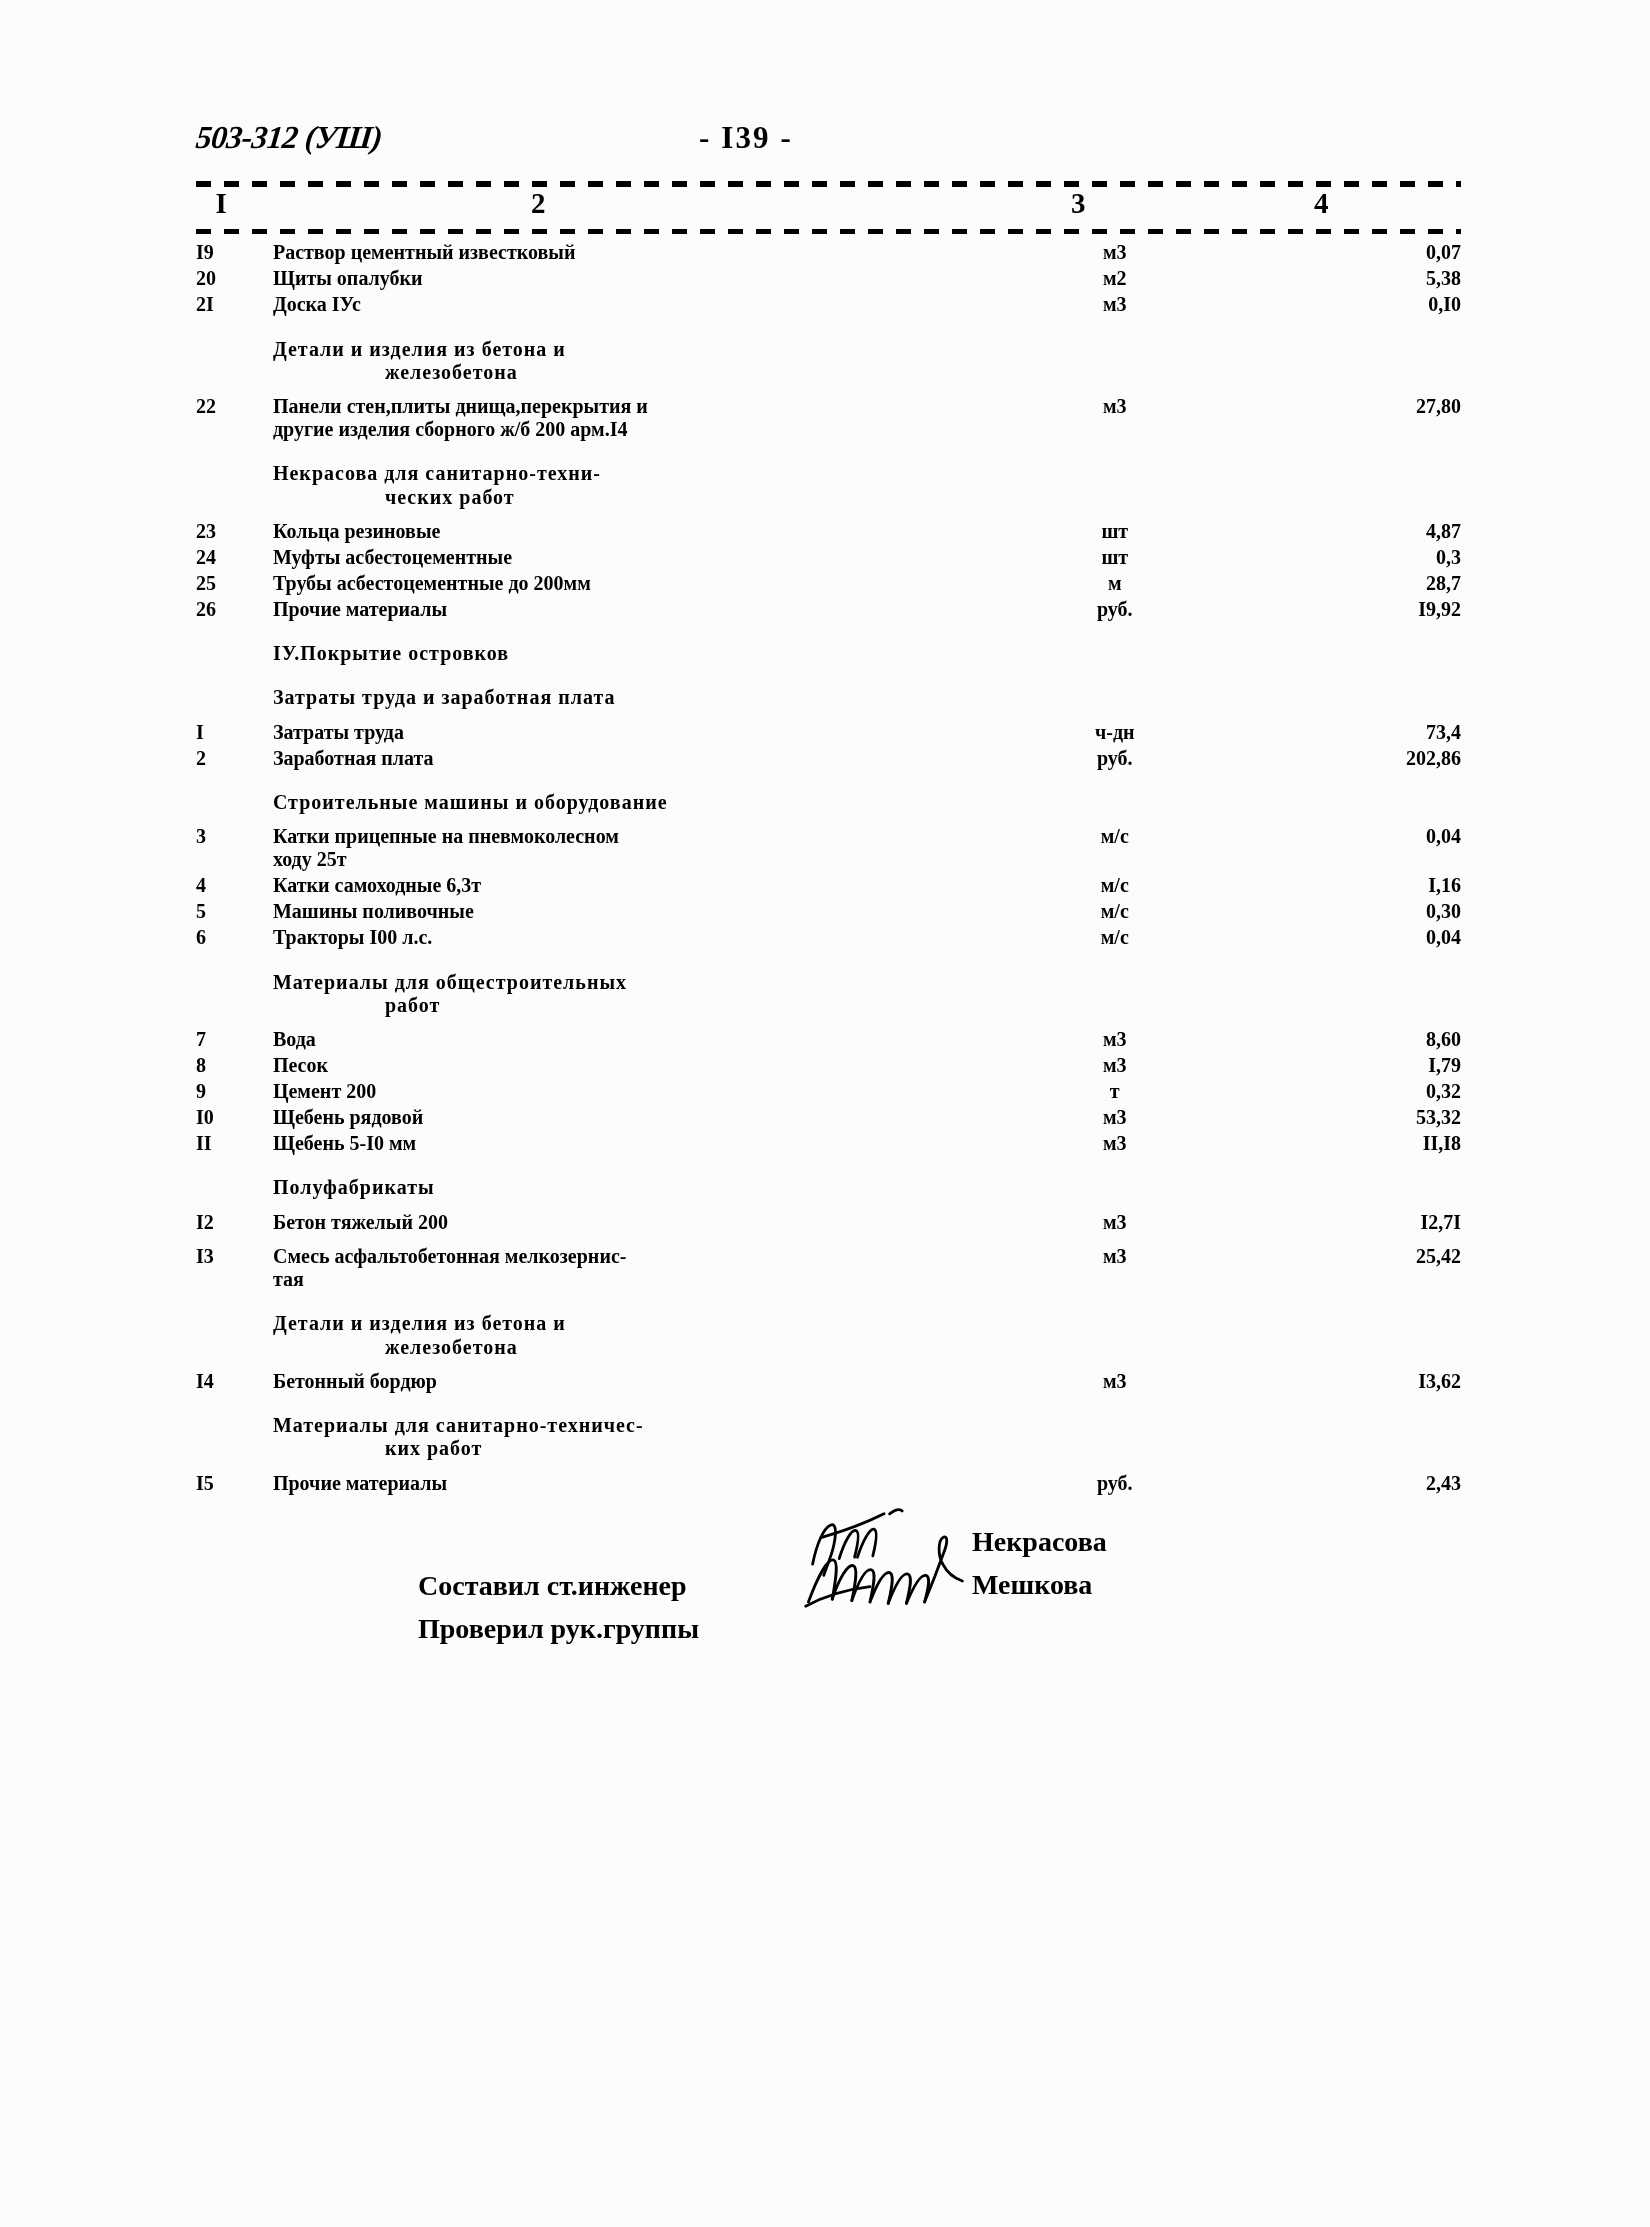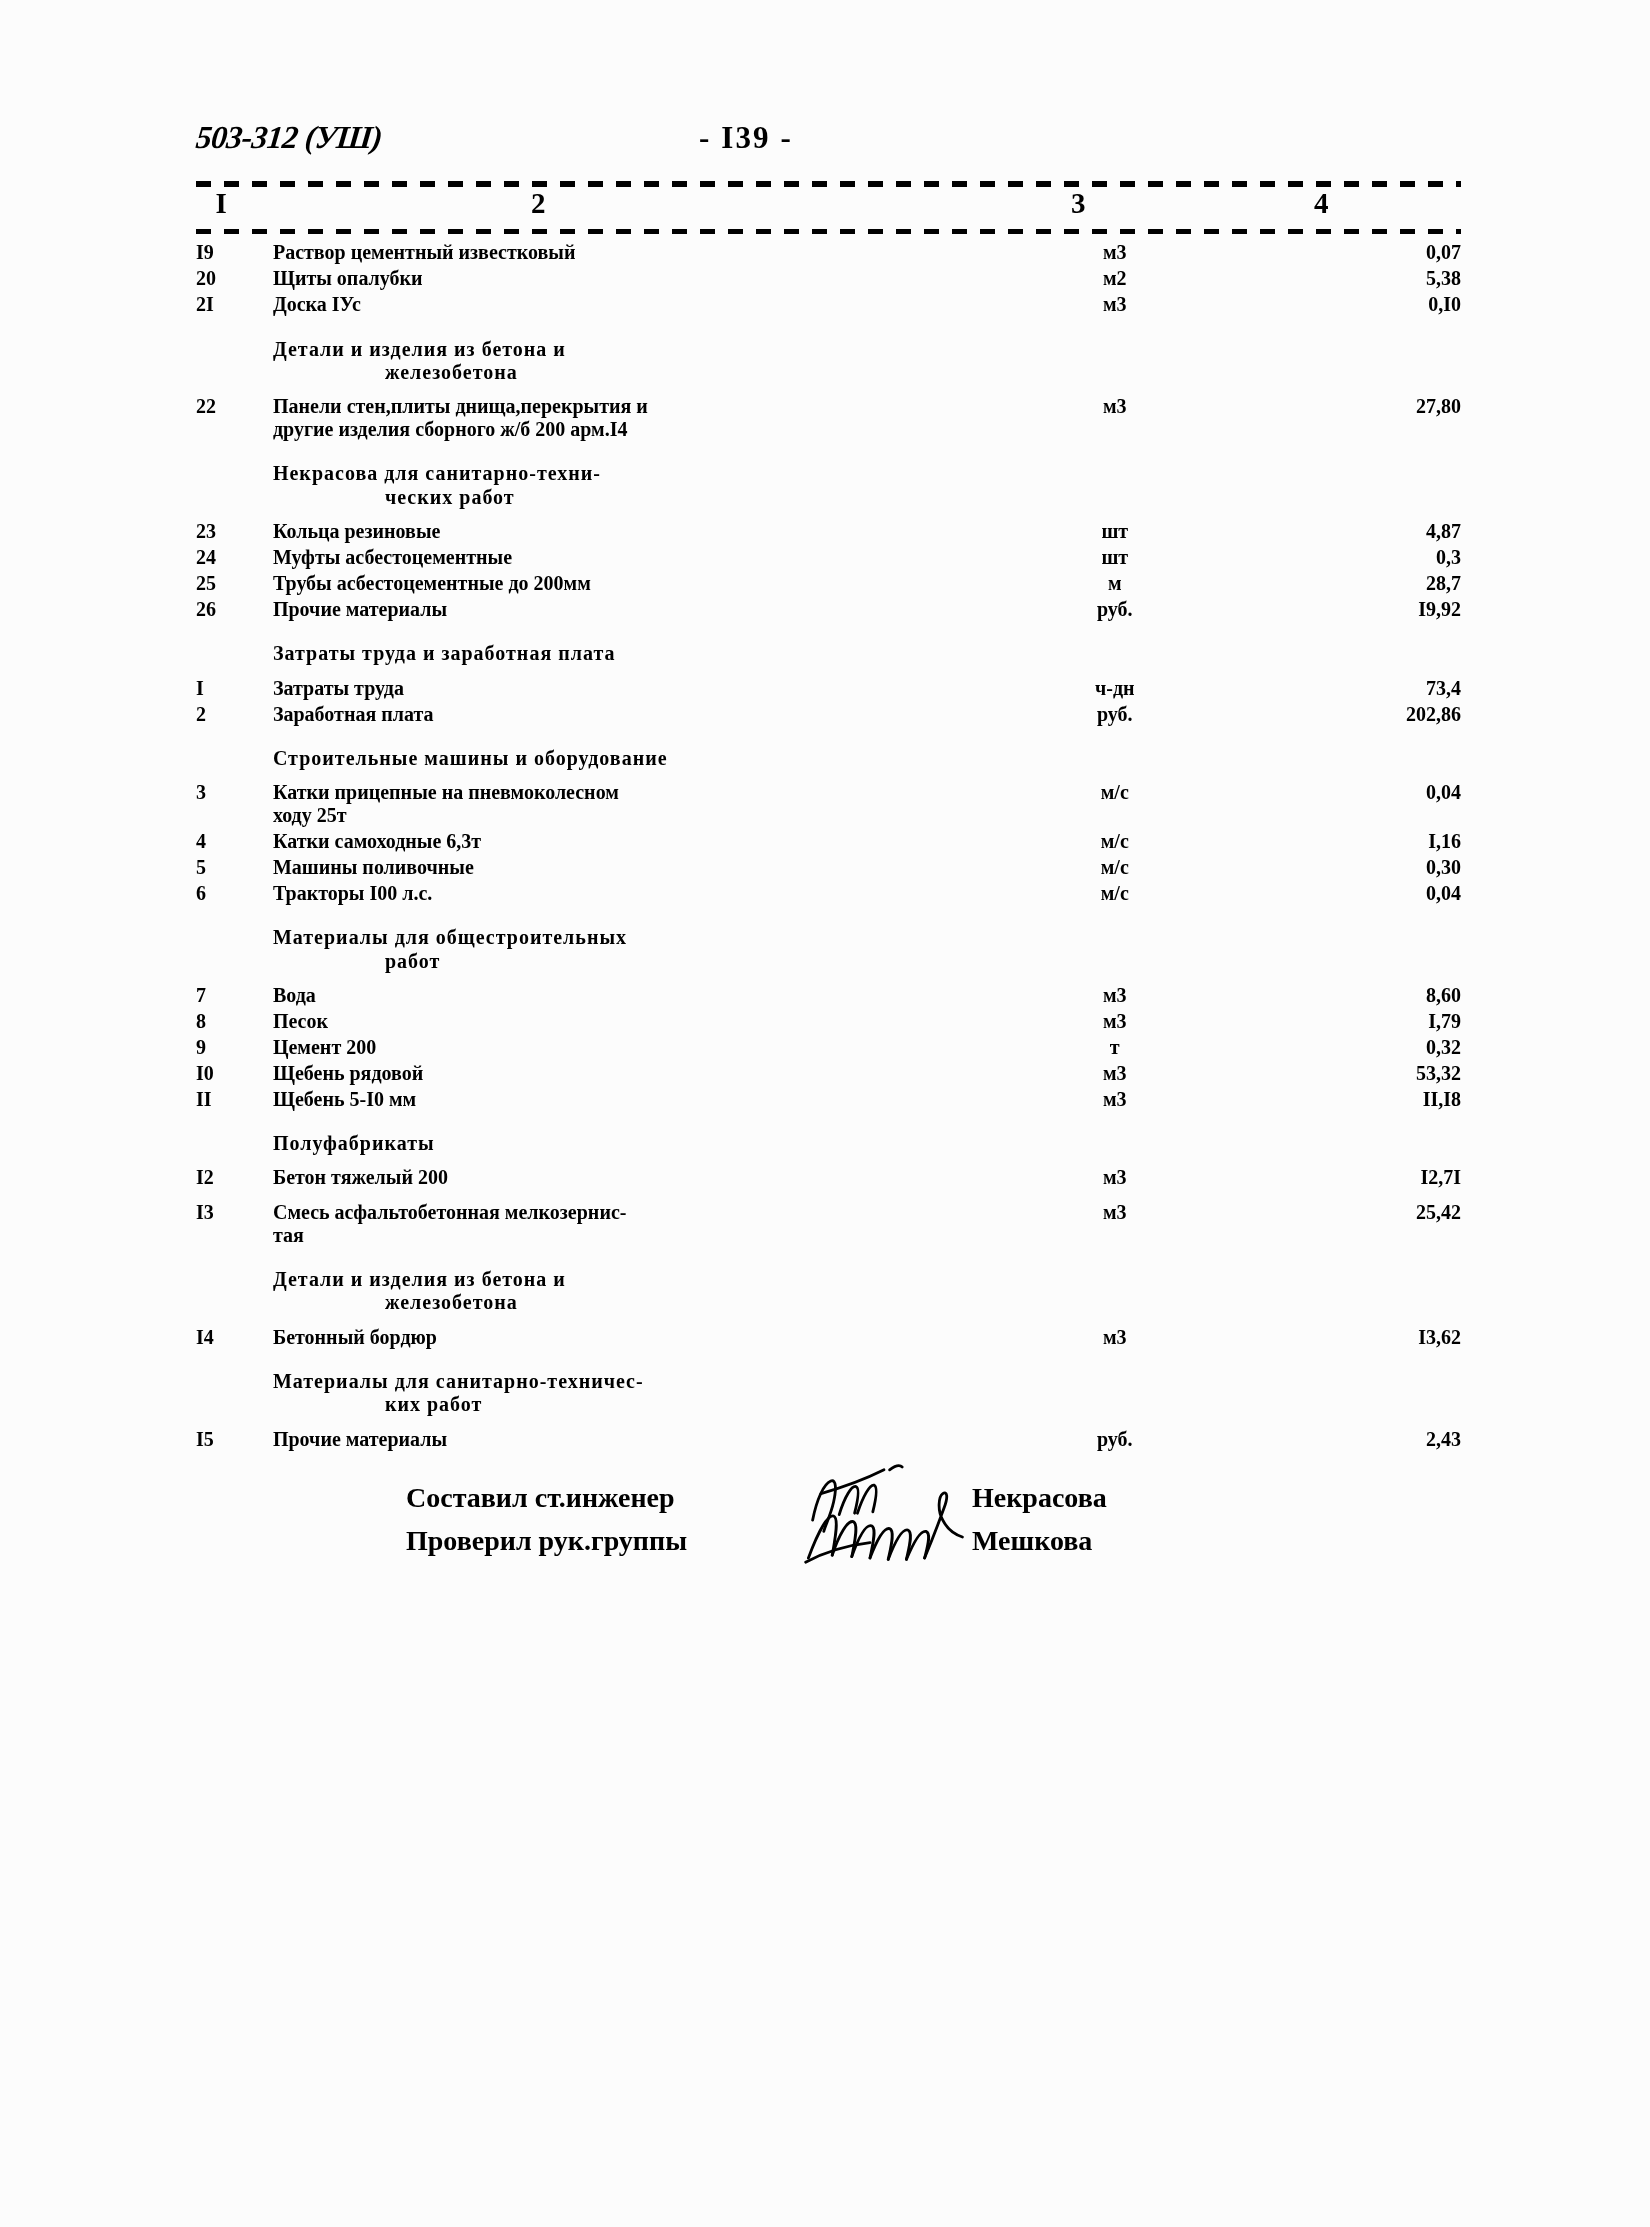--- a/index.html
+++ b/index.html
@@ -147,22 +147,23 @@
   
   .footer {
     position: relative;
     margin-top: 31px;
     height: 119px;
     font-size: 28px;
     font-weight: 700;
   }
   .f-row {
     position: absolute;
-    left: 210px;
+    left: 222px;
     white-space: nowrap;
+    margin-top: 44px;
   }
   .f-row.r1 { top: 0px; }
   .f-row.r2 { top: 43px; }
   .f-names {
     position: absolute;
     left: 776px;
     white-space: nowrap;
   }
   .f-names.r1 { top: 0px; }
   .f-names.r2 { top: 43px; }
@@ -255,20 +256,24 @@
             <td class="c-num">25</td>
             <td class="c-name"><span>Трубы асбестоцементные до 200мм</span></td>
             <td class="c-unit">м</td>
             <td class="c-val">28,7</td>
           </tr>
           <tr class="row-tight">
             <td class="c-num">26</td>
             <td class="c-name"><span>Прочие материалы</span></td>
             <td class="c-unit">руб.</td>
             <td class="c-val">I9,92</td>
+          </tr>
+          <tr class="row-gap">
+            <td class="c-num"></td>
+            <td colspan="3" class="caption-cell cap-roman"><span>IУ.Покрытие островков</span></td>
           </tr>
           <tr class="row-gap">
             <td class="c-num"></td>
             <td colspan="3" class="caption-cell cap-l2"><span>Затраты труда и заработная плата</span></td>
           </tr>
           <tr class="row-gap-sm">
             <td class="c-num">I</td>
             <td class="c-name"><span>Затраты труда</span></td>
             <td class="c-unit">ч-дн</td>
             <td class="c-val">73,4</td>

